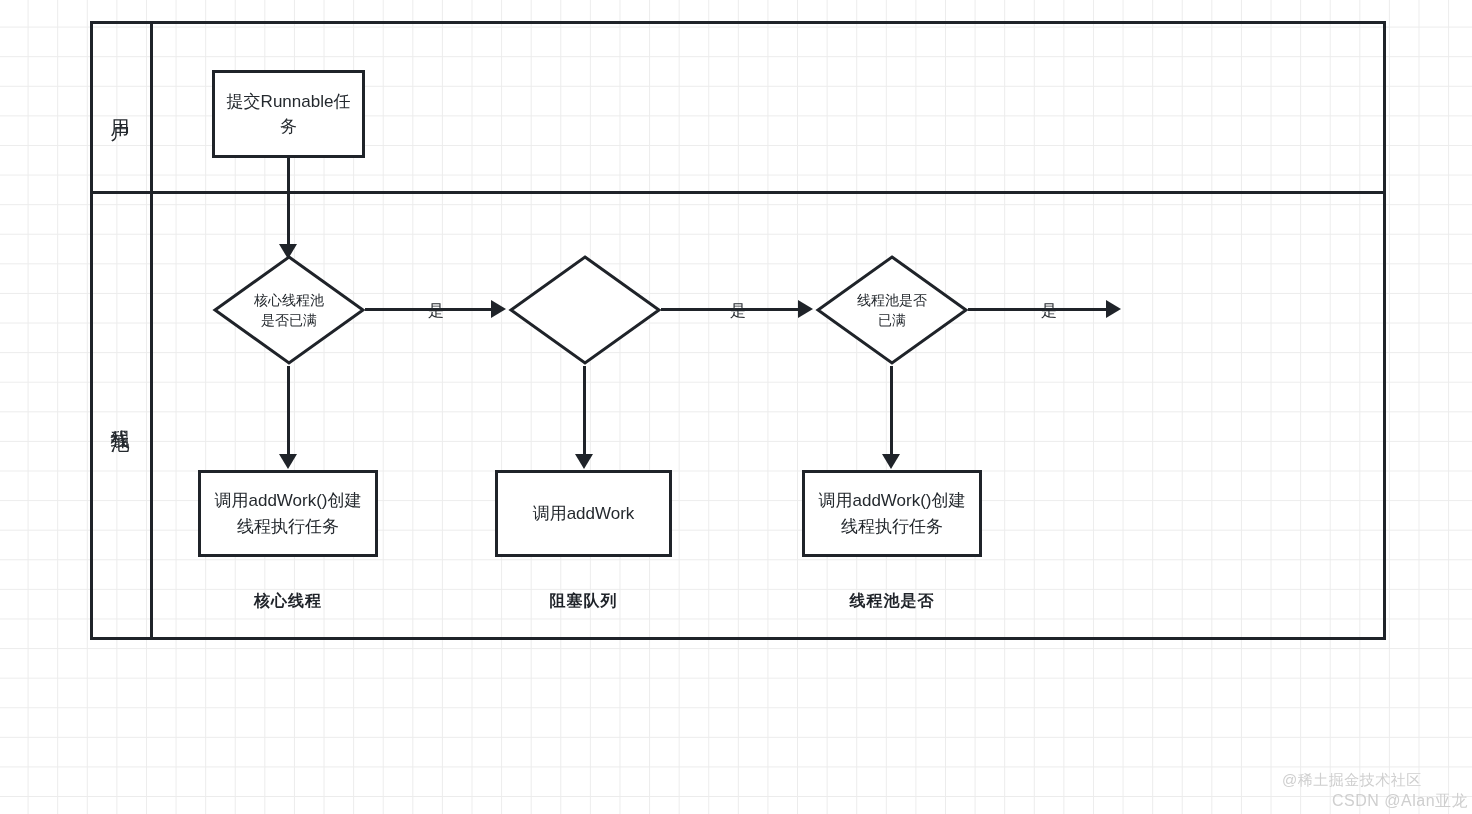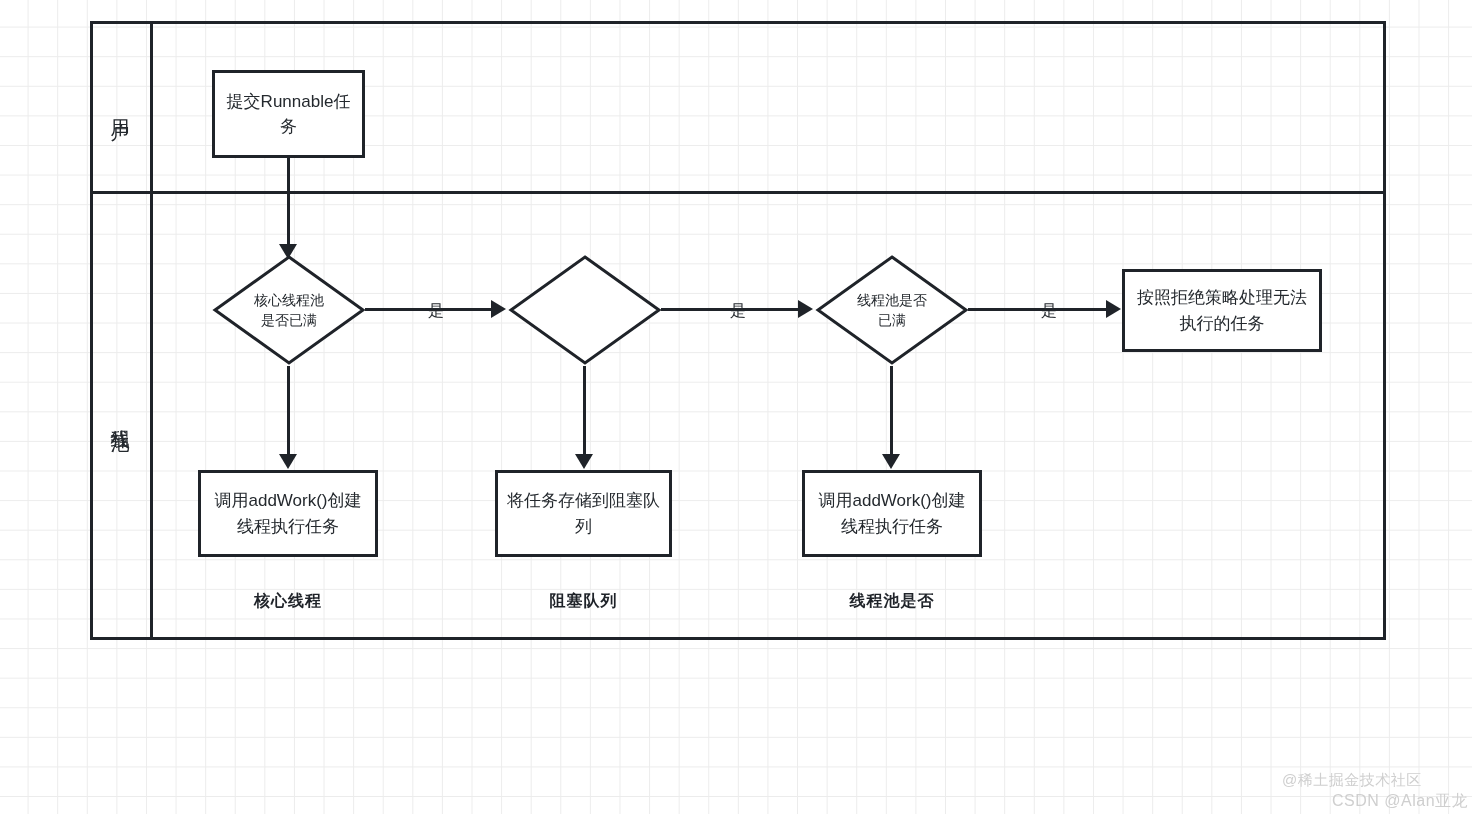--- a/index.html
+++ b/index.html
@@ -198,23 +198,20 @@
   <div class="node-diamond" style="left:815px; top:254px; width:154px; height:112px;">
     <svg width="154" height="112" viewBox="0 0 154 112">
       <polygon points="77,3 151,56 77,109 3,56" fill="#ffffff" stroke="#1f2329" stroke-width="3"></polygon>
     </svg>
     <div class="dtext">
       <div>线程池是否</div>
       <div>已满</div>
     </div>
   </div>
 
-  <div class="node-box" style="left:1122px; top:269px; width:200px; height:83px;">
-    <span>按照拒绝策略处理无法执行的任务</span>
-  </div>
 
   <div class="conn conn-h" style="left:365px; top:308px; width:128px;"></div>
   <div class="arrow-right" style="left:491px; top:300px;"></div>
   <div class="edge-label" style="left:425px; top:303px;">是</div>
 
   <div class="conn conn-h" style="left:661px; top:308px; width:139px;"></div>
   <div class="arrow-right" style="left:798px; top:300px;"></div>
   <div class="edge-label" style="left:727px; top:303px;">是</div>
 
   <div class="conn conn-h" style="left:968px; top:308px; width:140px;"></div>
@@ -228,21 +225,21 @@
   <div class="arrow-down" style="left:575px; top:454px;"></div>
 
   <div class="conn conn-v" style="left:890px; top:366px; height:90px;"></div>
   <div class="arrow-down" style="left:882px; top:454px;"></div>
 
   <div class="node-box" style="left:198px; top:470px; width:180px; height:87px;">
     <span>调用addWork()创建线程执行任务</span>
   </div>
 
   <div class="node-box" style="left:495px; top:470px; width:177px; height:87px;">
-    <span>将任务存储到阻塞队列</span>
+    <span>调用addWork</span>
   </div>
 
   <div class="node-box" style="left:802px; top:470px; width:180px; height:87px;">
     <span>调用addWork()创建线程执行任务</span>
   </div>
 
   <div class="caption" style="left:198px; top:591px; width:180px;">核心线程</div>
   <div class="caption" style="left:495px; top:591px; width:177px;">阻塞队列</div>
   <div class="caption" style="left:802px; top:591px; width:180px;">线程池是否</div>
 

